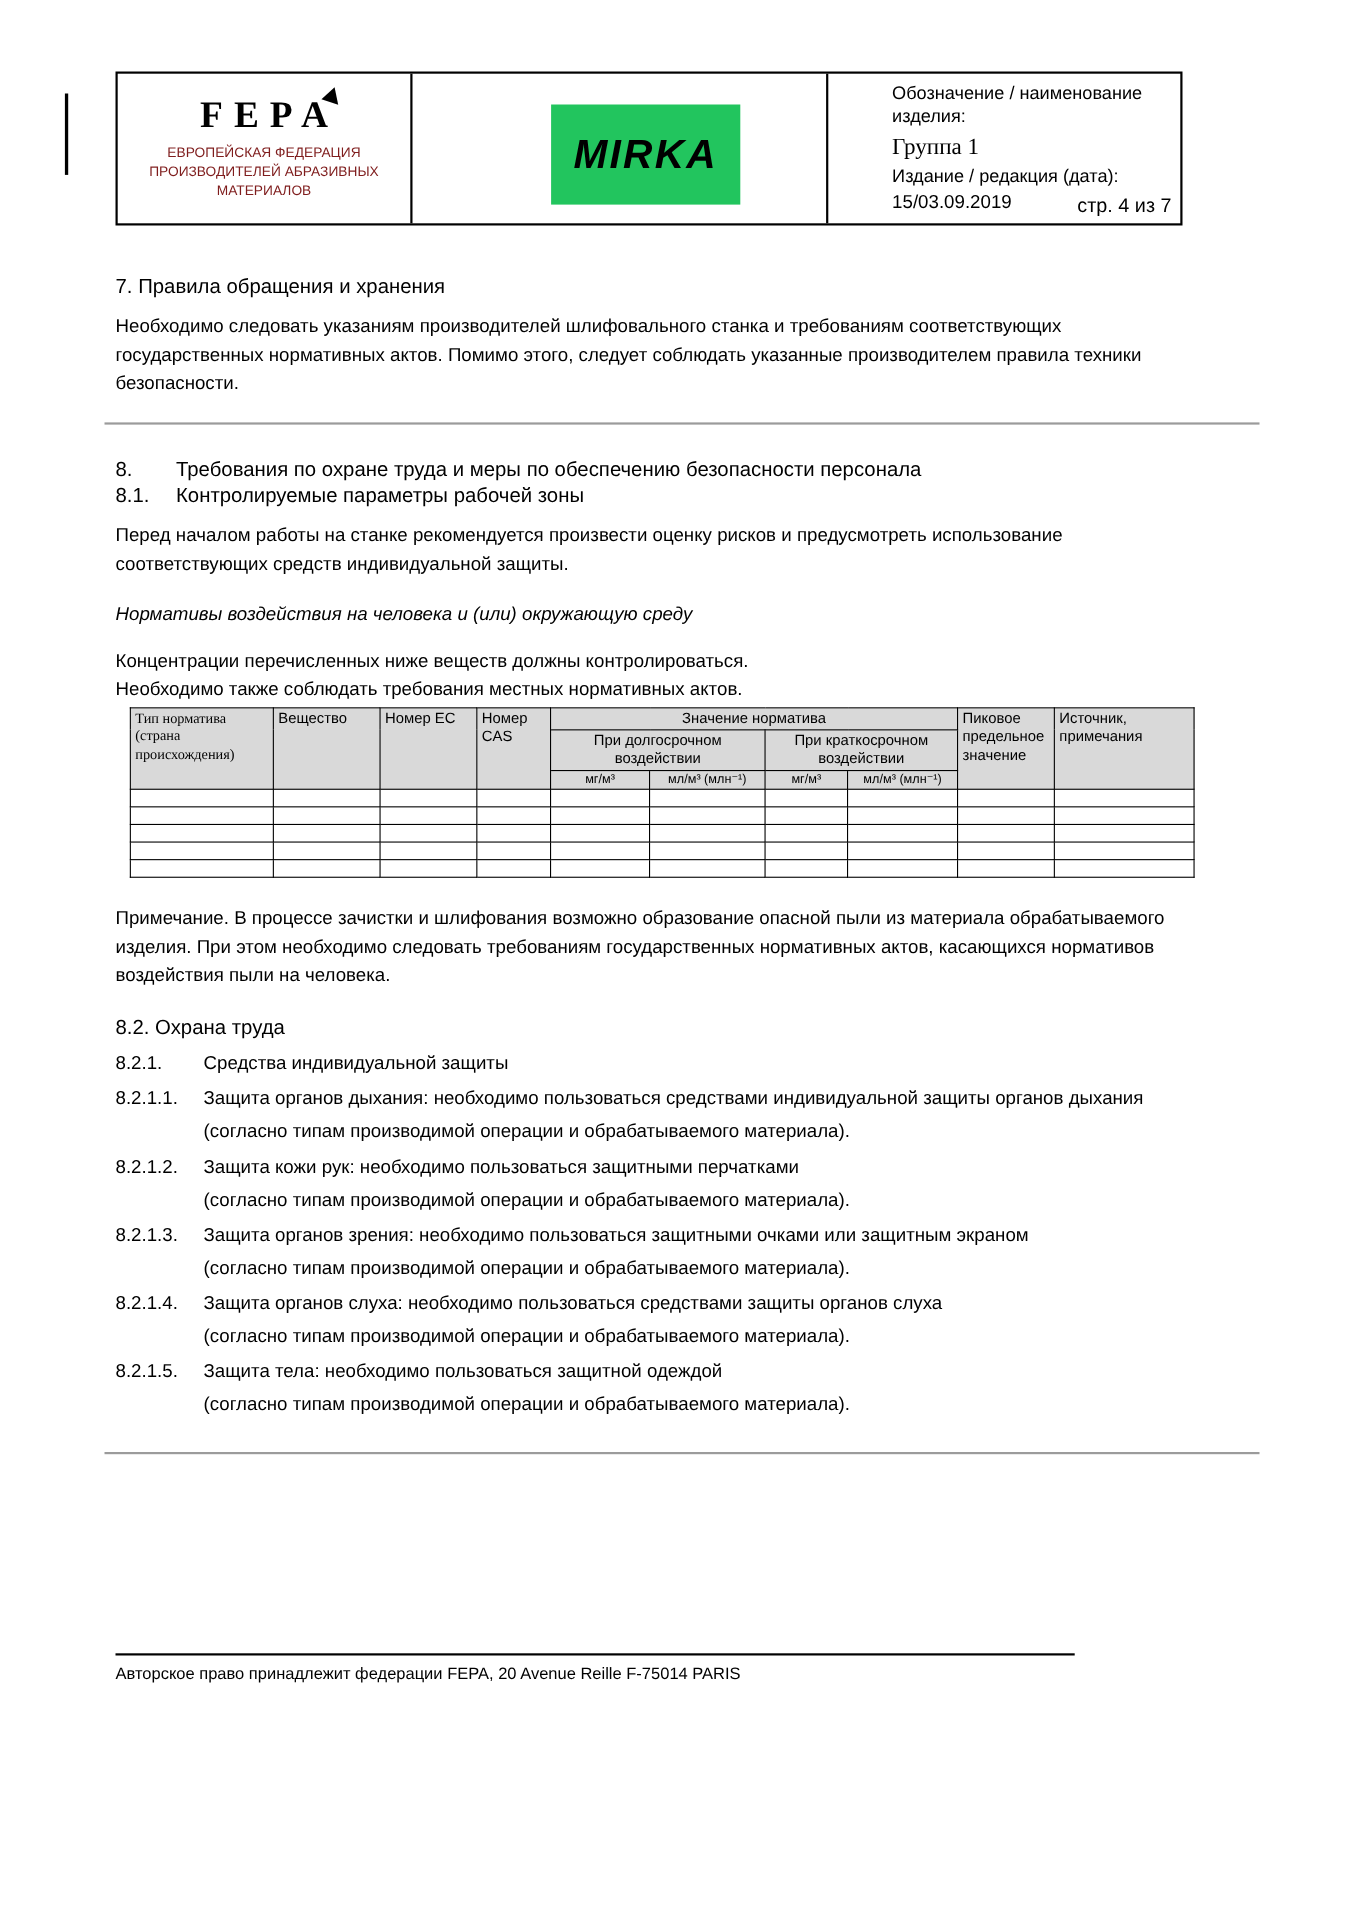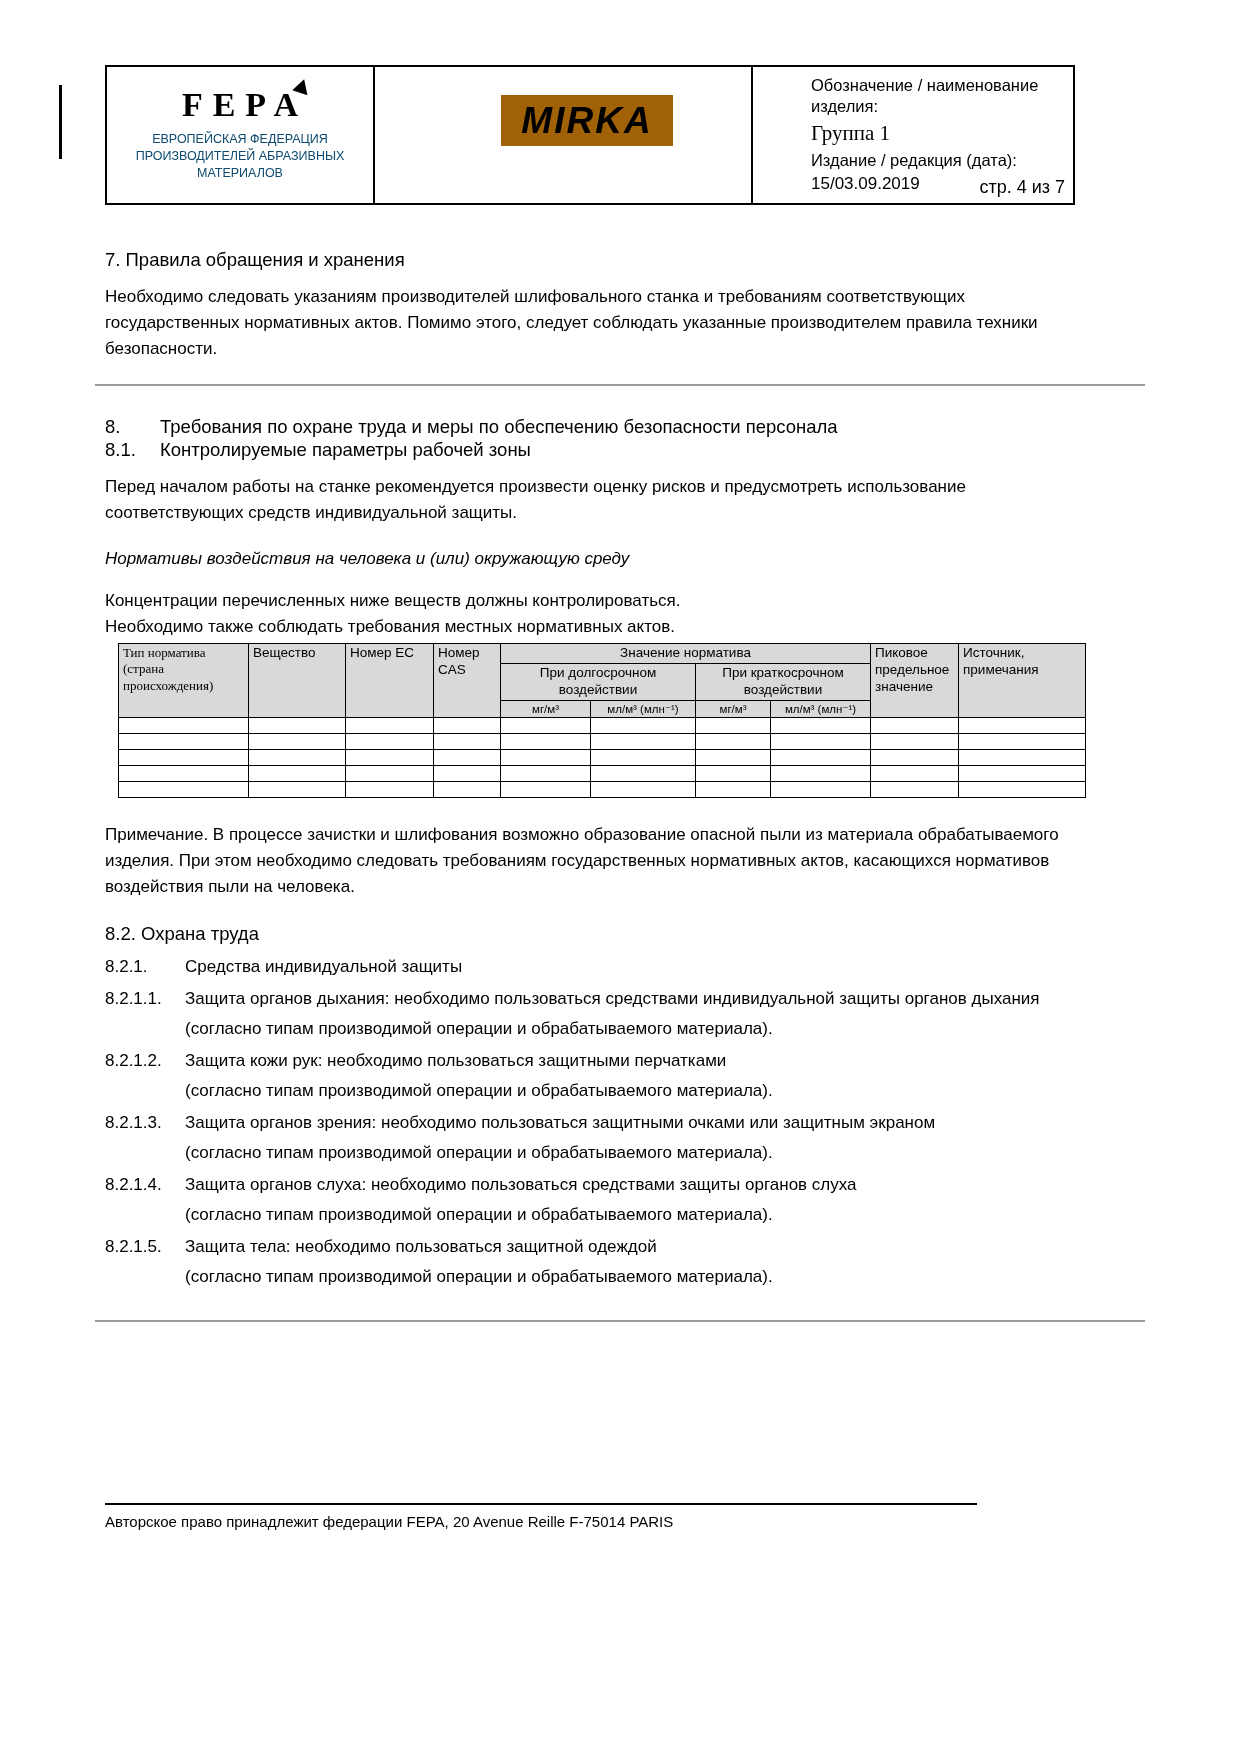--- a/index.html
+++ b/index.html
@@ -29,27 +29,27 @@
     font-weight:bold; font-size:34px; line-height:1; letter-spacing:10px;
     padding-left:10px; margin-bottom:9px;
   }
   .fepa-bird {
     position:absolute; right:-2px; top:-9px; width:0; height:0;
     border-left:8px solid transparent; border-right:8px solid transparent;
     border-bottom:14px solid #000; transform:rotate(18deg);
   }
   .fepa-org {
     font-size:12.5px; line-height:1.35; text-align:center; white-space:pre-line;
-    color:#0c4a6e;
+    color:#7f1d1d;
   }
   .hcell-mirka {
     width:330px; border-right:2px solid #000;
     display:flex; justify-content:center; align-items:flex-start; padding-top:28px;
   }
-  .mirka-logo { background:#a16207; padding:7px 20px; }
+  .mirka-logo { background:#22c55e; padding:27px 20px; }
   .mirka-text {
     font-weight:bold; font-style:italic; font-size:37px; line-height:1; letter-spacing:2px;
   }
   .hcell-product { flex:1; position:relative; padding:8px 8px 4px 10px; font-size:16.5px; line-height:1.3; }
   .product-label { font-size:16.5px; }
   .product-value {
     font-family:"Liberation Serif","DejaVu Serif",serif; font-weight:normal;
     font-size:21px; margin:2px 0 3px;
   }
   .edition-value { font-size:17px; margin-top:1px; }

